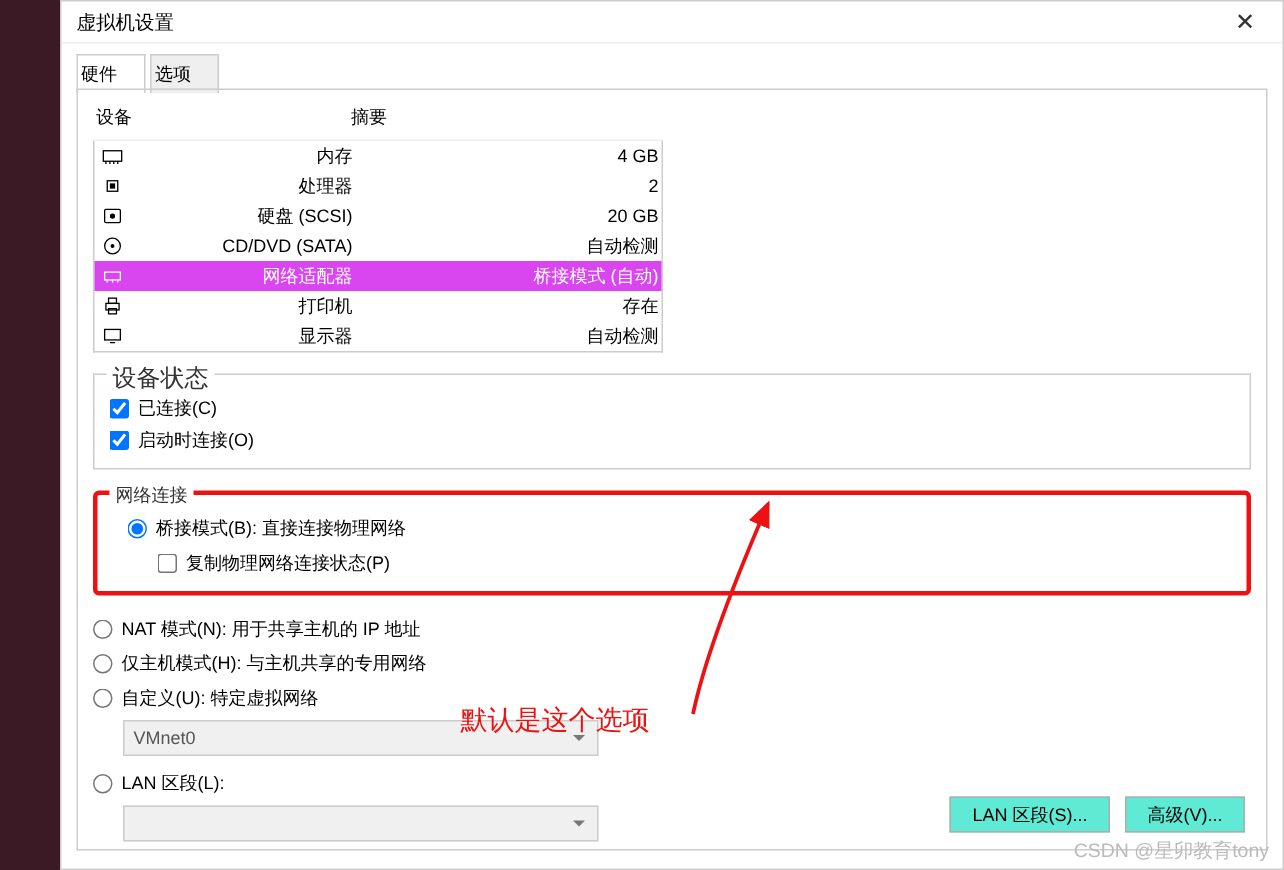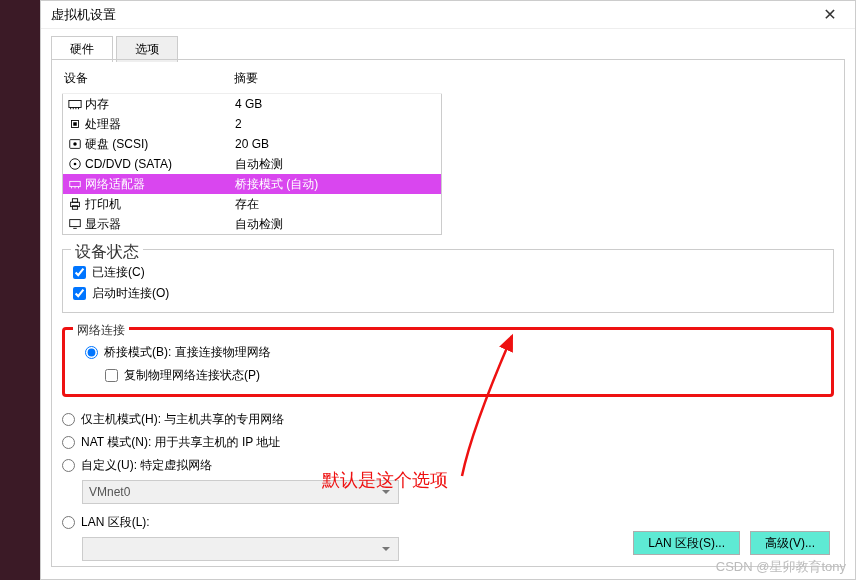--- a/index.html
+++ b/index.html
@@ -3,48 +3,48 @@
 <meta charset="utf-8">
 <style>
   * { box-sizing: border-box; }
   body { margin:0; background:#3b1a26; font-family:"Microsoft YaHei","Segoe UI",sans-serif; font-size:12px; color:#000; }
   .outer { width:856px; height:580px; position:relative; overflow:hidden; }
   .dialog { position:absolute; left:40px; top:0; width:816px; height:580px; background:#fff; border:1px solid #ccc; }
   .title-bar { height:28px; display:flex; align-items:center; padding:0 10px; border-bottom:1px solid #eee; }
   .title-text { flex:1; font-size:13px; }
   .close-x { width:30px; text-align:center; font-size:16px; color:#333; }
   .tabs { margin:6px 0 0 10px; height:24px; }
-  .tab { display:inline-block; padding:4px 18px 4px 18px; border:1px solid #ccc; border-bottom:none; background:#fff; position:relative; top:1px; font-size:12px; }
+  .tab { display:inline-block; padding:4px 18px 4px 2px; border:1px solid #ccc; border-bottom:none; background:#fff; position:relative; top:1px; font-size:12px; }
   .tab.inactive { background:#efefef; }
   .panel-wrap { margin:0 10px 10px 10px; border:1px solid #ccc; padding:10px; height:508px; position:relative; }
   .columns { display:flex; gap:14px; height:100%;flex-direction:column; }
   .left-col { width:380px; }
   .right-col { flex:1; position:relative; }
   .dev-header { display:flex; font-weight:normal; padding:0 2px 6px 2px; border-bottom:1px solid #eee; }
   .dev-header .c1 { width:170px; }
   .dev-header .c2 { flex:1; }
-  .dev-list { border:1px solid #ccc; border-top:none; }
+  .dev-list { border:1px solid #ccc; border-top:none;text-align:right; }
   .dev-row { display:flex; align-items:center; height:20px; padding:0 2px; }
   .dev-row .icon-cell { width:20px; text-align:center; }
   .dev-row .name-cell { width:150px; }
   .dev-row .sum-cell { flex:1; }
   .dev-row.selected { background:#d946ef; color:#fff; }
   .icon-svg { width:14px; height:14px; vertical-align:middle; }
   .fieldset { border:1px solid #ccc; padding:10px 10px 6px 10px; margin-bottom:14px; position:relative; }
   .fieldset .legend { position:absolute; top:-8px; left:8px; background:#fff; padding:0 4px; font-size:16px; color:#333; }
   .red-box { border:3px solid #e11; border-radius:4px; padding:8px 10px 6px 20px; margin-bottom:14px; position:relative; }
   .red-box .legend { position:absolute; top:-8px; left:8px; background:#fff; padding:0 4px; font-size:12px; color:#333; }
   .chk-row { display:flex; align-items:center; margin:4px 0; gap:6px; }
   .radio-row { display:flex; align-items:center; margin:6px 0; gap:6px; }
   .indent { margin-left:20px; }
   .combo { width:317px; height:24px; background:#f0f0f0; border:1px solid #ccc; padding:0 6px; display:flex; align-items:center; color:#555; position:relative; }
   .combo::after { content:""; position:absolute; right:8px; top:9px; border:4px solid transparent; border-top-color:#777; }
   .btn { height:24px; padding:0 14px; border:1px solid #adadad; background:#5eead4; font-size:12px; display:inline-flex; align-items:center; }
   .btn-row { position:absolute; right:4px; bottom:6px; display:flex; gap:10px; }
-  .annotation-text { position:absolute; left:270px; top:408px; color:#e11; font-size:18px; pointer-events:none; }
+  .annotation-text { position:absolute; left:255px; top:408px; color:#e11; font-size:18px; pointer-events:none; }
   .arrow-svg { position:absolute; left:400px; top:268px; width:80px; height:150px; pointer-events:none; }
   .watermark { position:absolute; right:10px; bottom:4px; color:#bbb; font-size:13px; }
   input[type=checkbox], input[type=radio] { margin:0; }
 </style>
 </head>
 <body>
 <div class="outer">
 
 <div class="dialog">
   <div class="title-bar">
@@ -146,25 +146,25 @@
             <span>桥接模式(B): 直接连接物理网络</span>
           </div>
           <div class="chk-row indent">
             <input type="checkbox" style="">
             <span>复制物理网络连接状态(P)</span>
           </div>
         </div>
 
         <div class="radio-row">
           <input type="radio" name="net" style="">
+          <span>NAT 模式(N): 用于共享主机的 IP 地址</span>
+        </div>
+        <div class="radio-row">
+          <input type="radio" name="net" style="">
           <span>仅主机模式(H): 与主机共享的专用网络</span>
-        </div>
-        <div class="radio-row">
-          <input type="radio" name="net" style="">
-          <span>NAT 模式(N): 用于共享主机的 IP 地址</span>
         </div>
         <div class="radio-row">
           <input type="radio" name="net" style="">
           <span>自定义(U): 特定虚拟网络</span>
         </div>
         <div class="indent">
           <div class="combo">
             <span>VMnet0</span>
           </div>
         </div>

